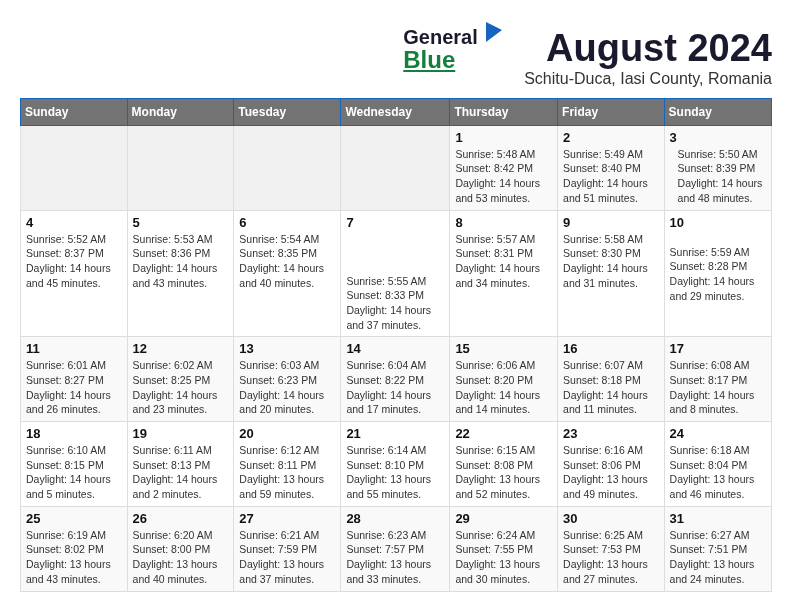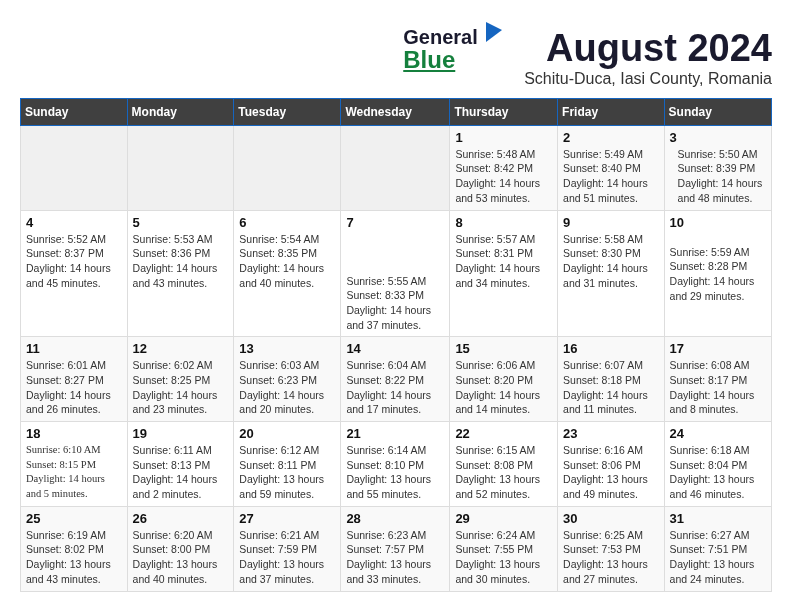--- a/index.html
+++ b/index.html
@@ -30,21 +30,21 @@
     .subtitle {
       font-size: 16px;
       color: #333;
     }
     .calendar-table {
       width: 100%;
       border-collapse: collapse;
       font-size: 11px;
     }
     .calendar-table thead tr {
-      background-color: #404040;
+      background-color: #737373;
       color: #fff;
     }
     .calendar-table thead th {
       padding: 6px 4px;
       text-align: left;
       font-size: 12px;
       font-weight: bold;
       border: 1px solid #1565c0;
     }
     .calendar-table tbody tr {
@@ -267,21 +267,21 @@
           <span class="day-number">17</span>
           <div class="day-detail" style="white-space: pre-line;">Sunrise: 6:08 AM
 Sunset: 8:17 PM
 Daylight: 14 hours
 and 8 minutes.</div>
         </td>
       </tr>
       <tr>
         <td>
           <span class="day-number">18</span>
-          <div class="day-detail" style="white-space: pre-line; font-family: Liberation Serif, serif;">Sunrise: 6:10 AM
+          <div class="day-detail" style="white-space: pre-line;">Sunrise: 6:10 AM
 Sunset: 8:15 PM
 Daylight: 14 hours
 and 5 minutes.</div>
         </td>
         <td>
           <span class="day-number">19</span>
           <div class="day-detail" style="white-space: pre-line;">Sunrise: 6:11 AM
 Sunset: 8:13 PM
 Daylight: 14 hours
 and 2 minutes.</div>

